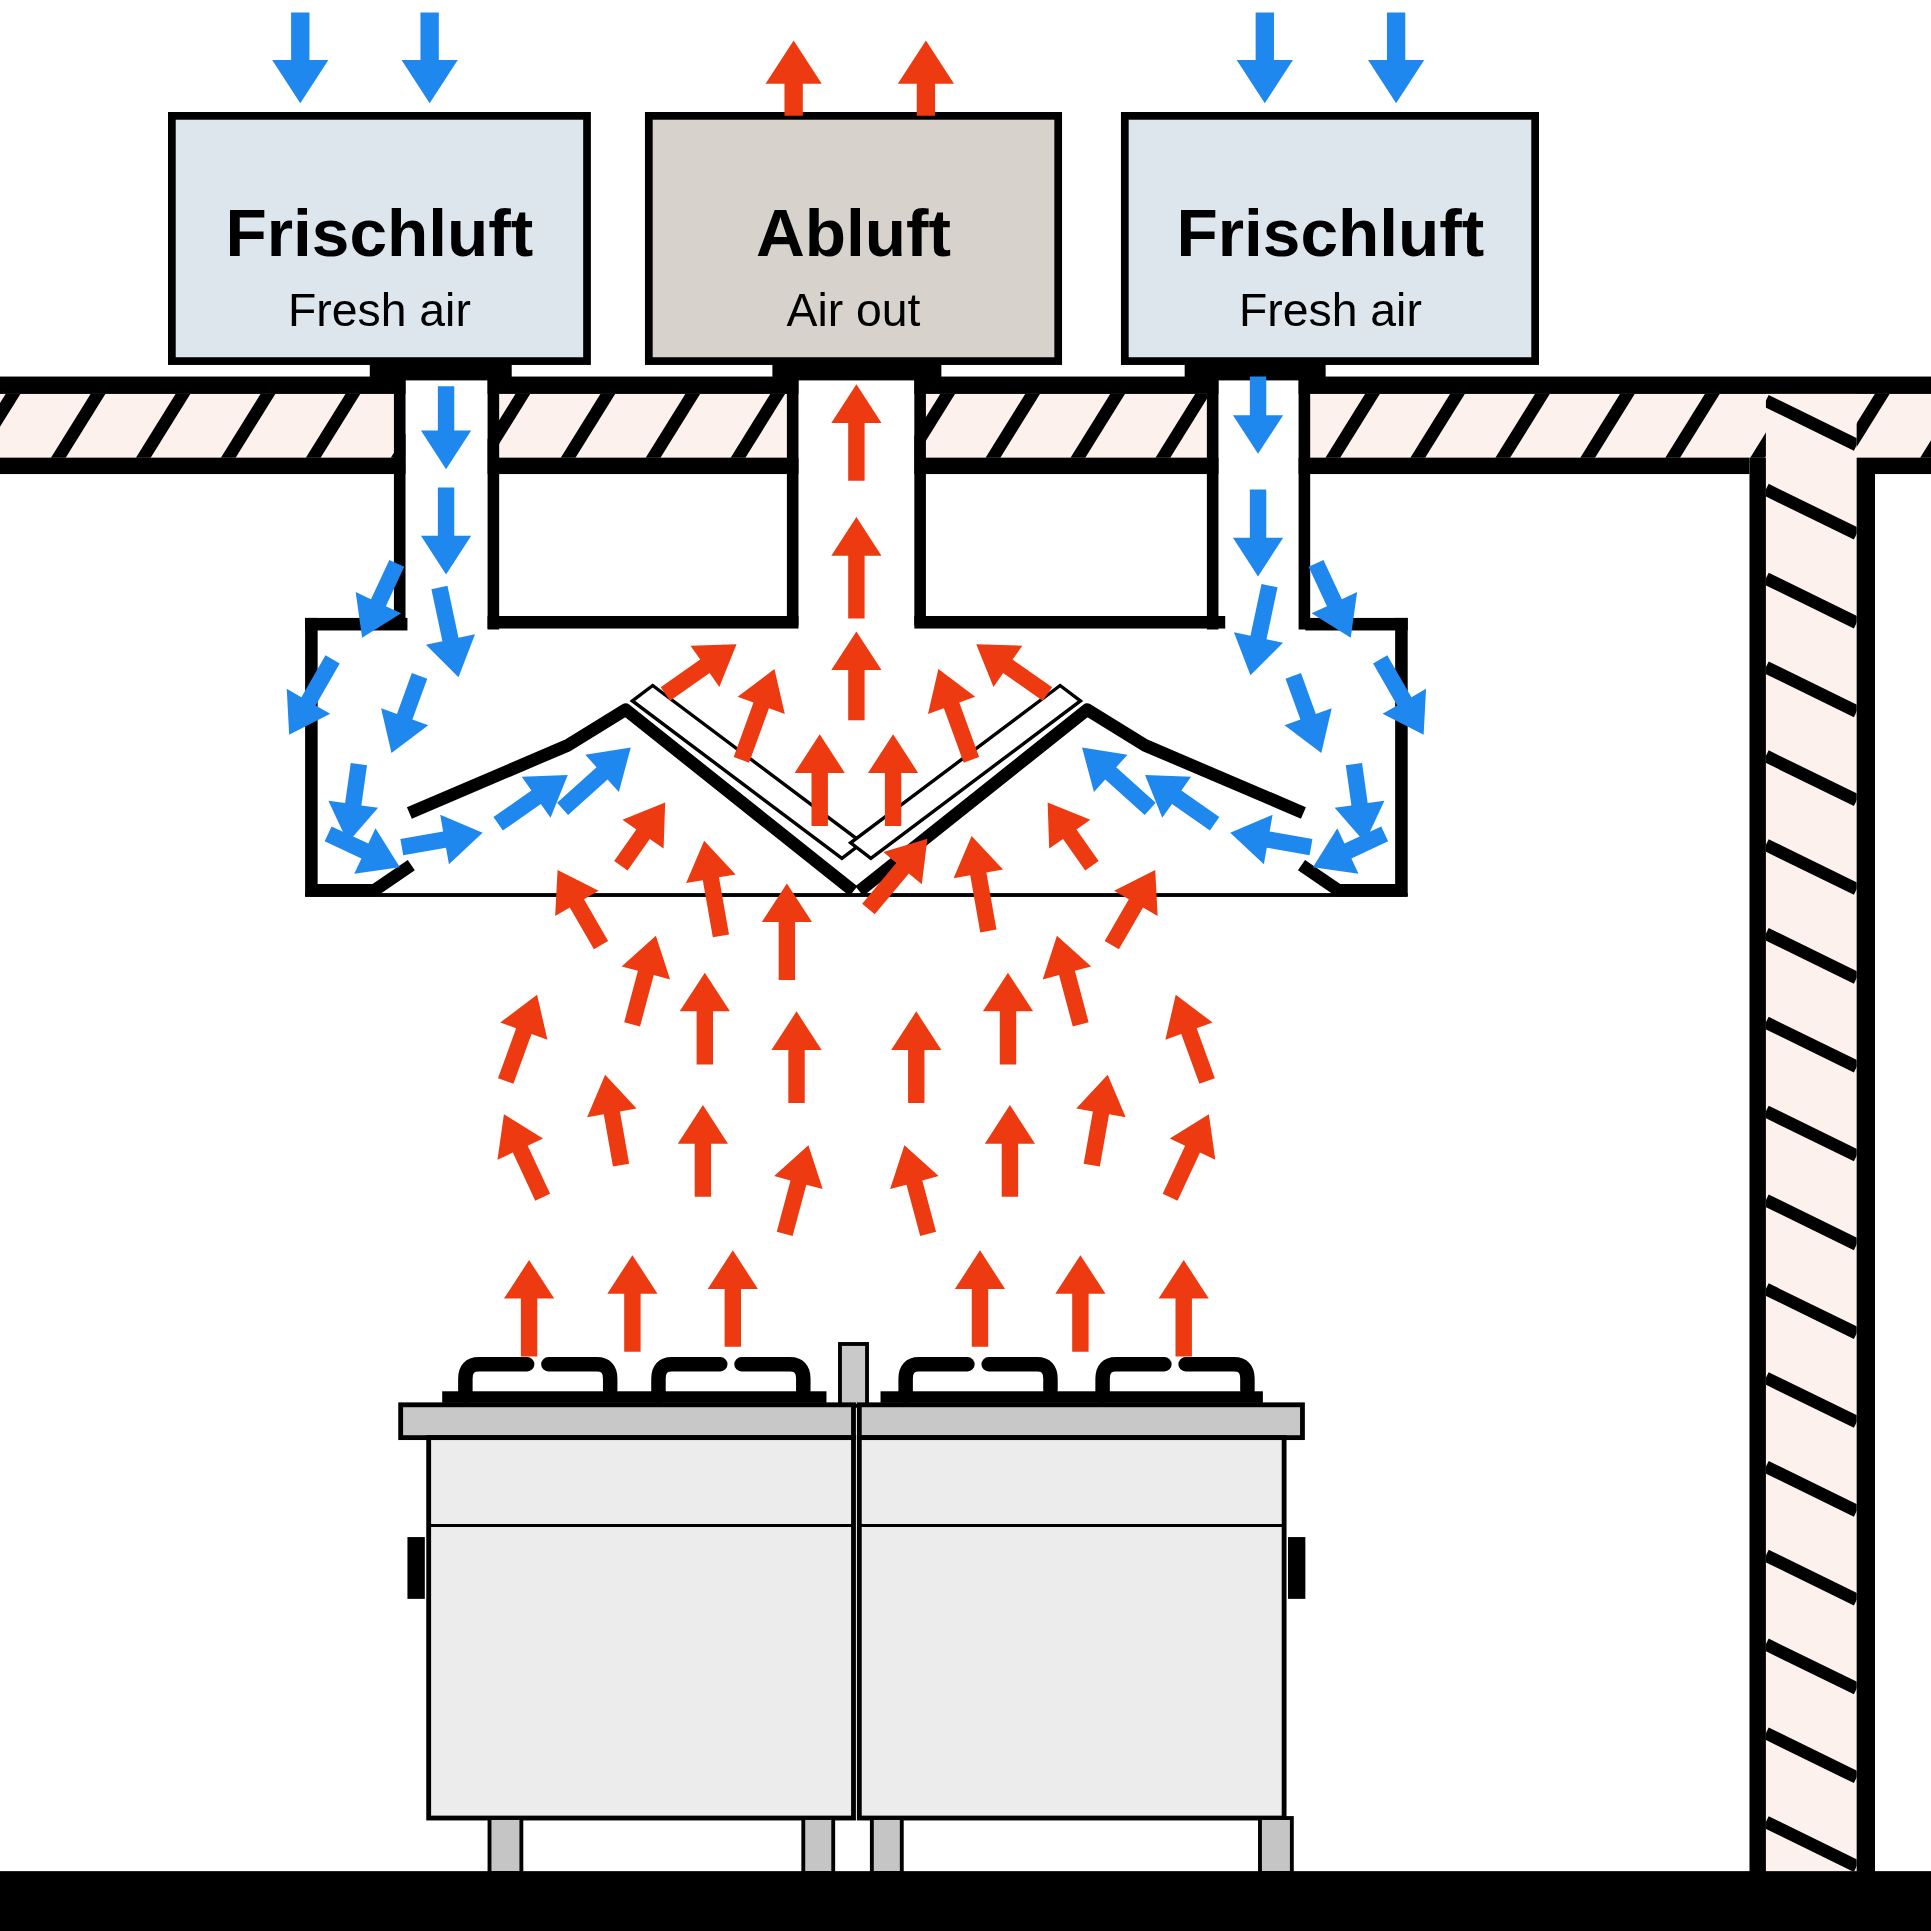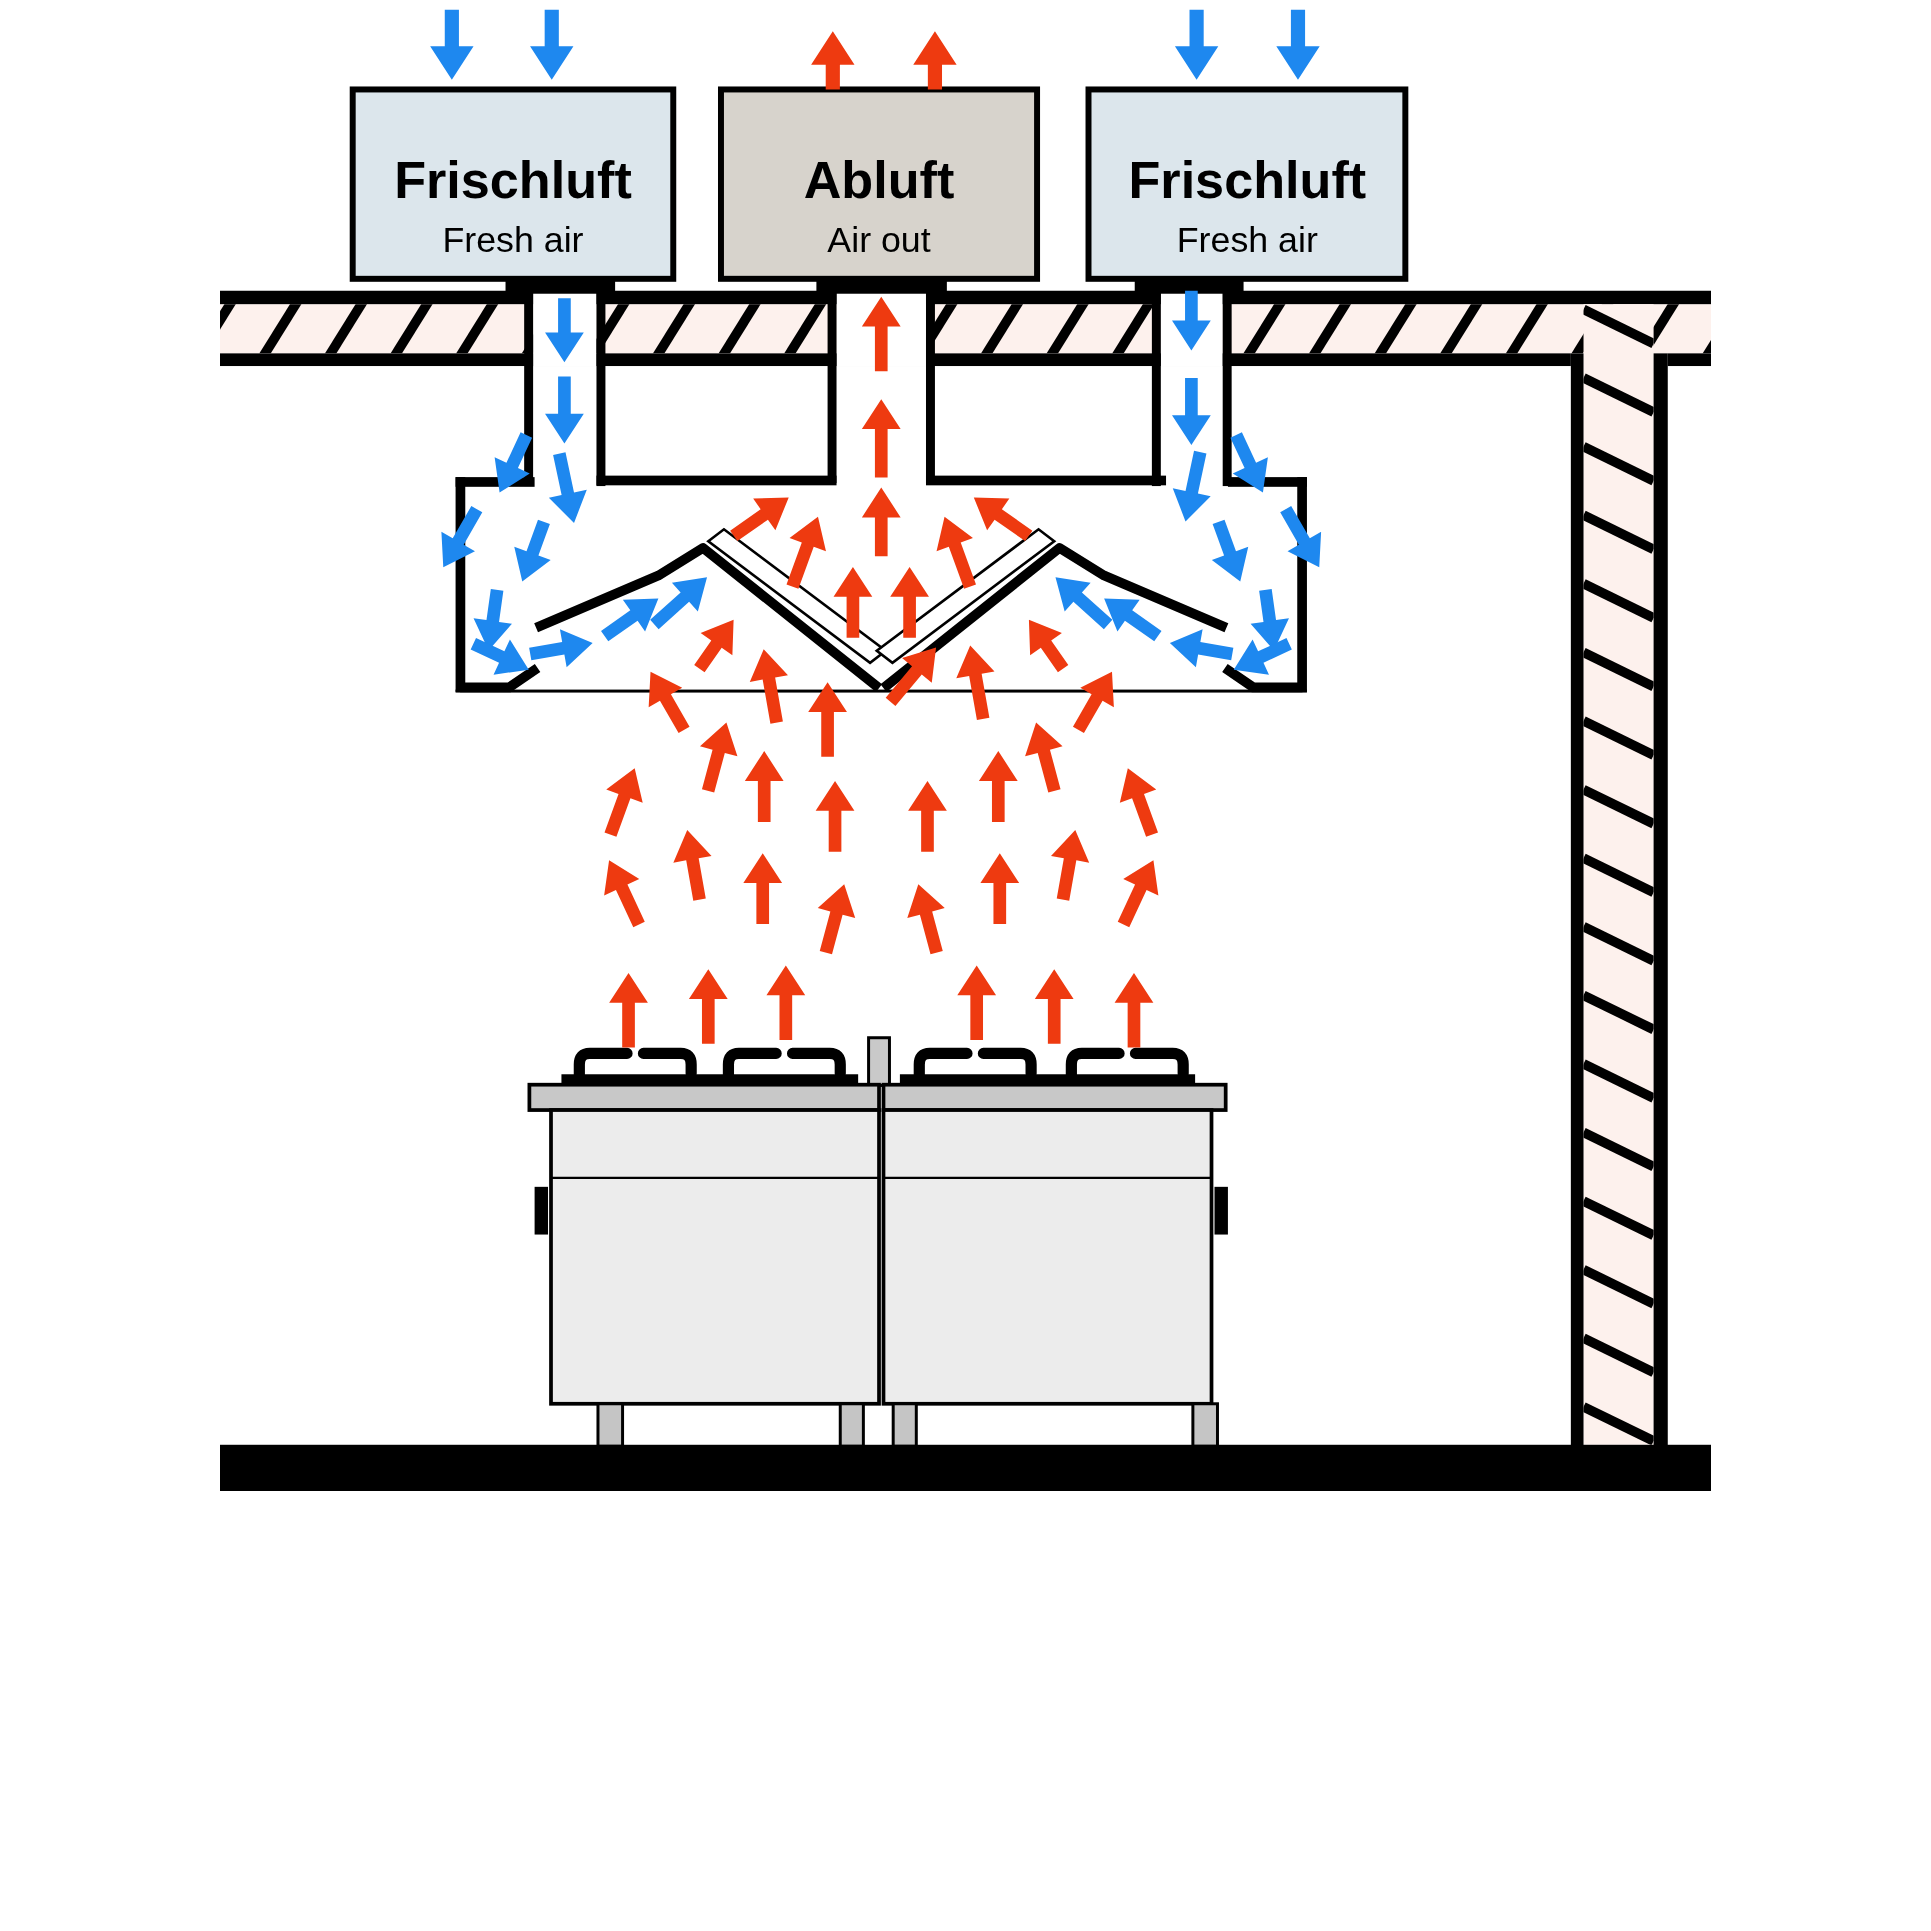--- a/index.html
+++ b/index.html
@@ -1,16 +1,16 @@
 <!DOCTYPE html>
 <html><head>
 <meta charset="utf-8">
 <style>
   html,body{margin:0;padding:0;background:#ffffff;}
-  .stage{width:1931px;height:1491px;position:relative;overflow:hidden;background:#ffffff;}
+  .stage{width:1931px;height:1931px;position:relative;overflow:hidden;background:#ffffff;}
   svg{display:block;width:100%;height:100%;}
   text{font-family:"Liberation Sans","DejaVu Sans",sans-serif;fill:#000;}
   .box-title{font-size:70px;font-weight:bold;}
   .box-subtitle{font-size:48px;font-weight:normal;}
 </style>
 </head>
 <body>
 
 <div class="stage">
 <svg viewBox="0 0 2000 2000" xmlns="http://www.w3.org/2000/svg">

